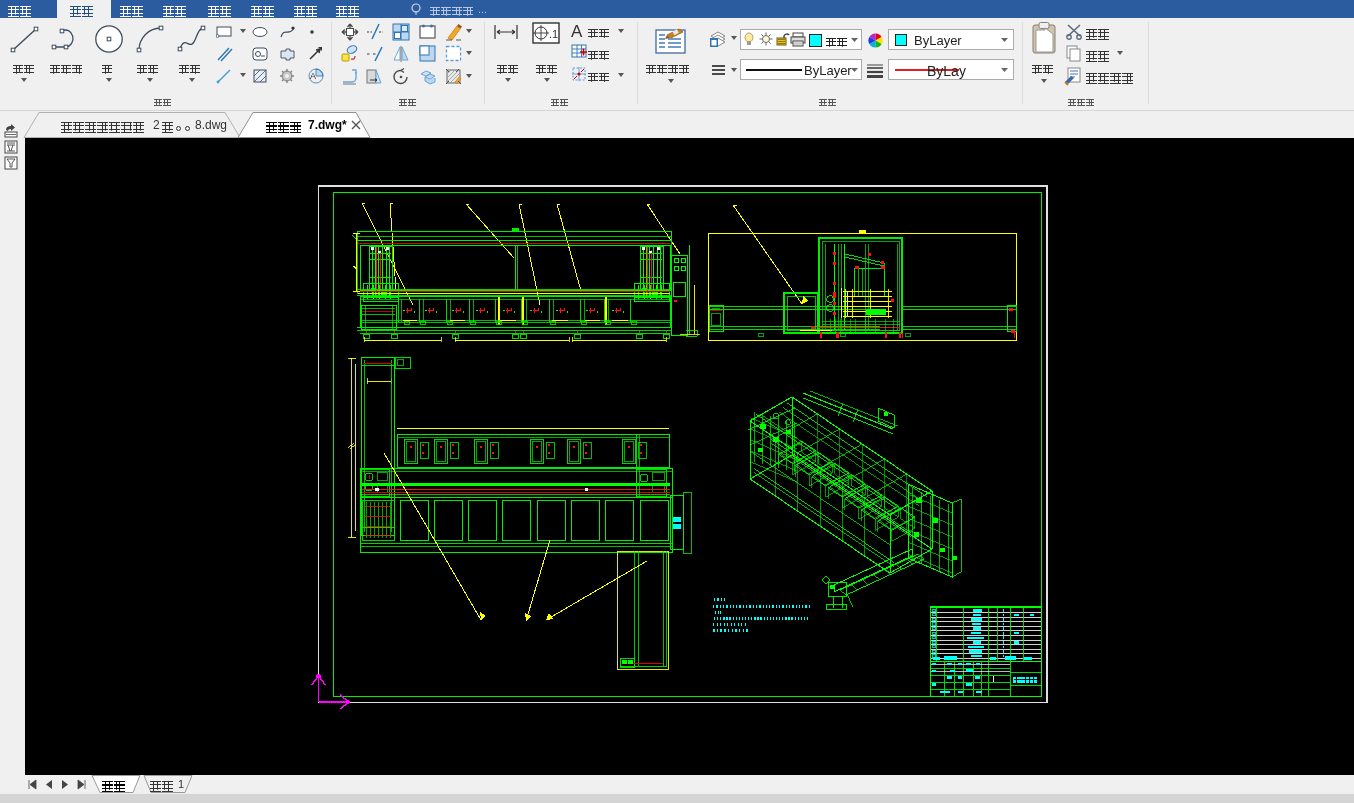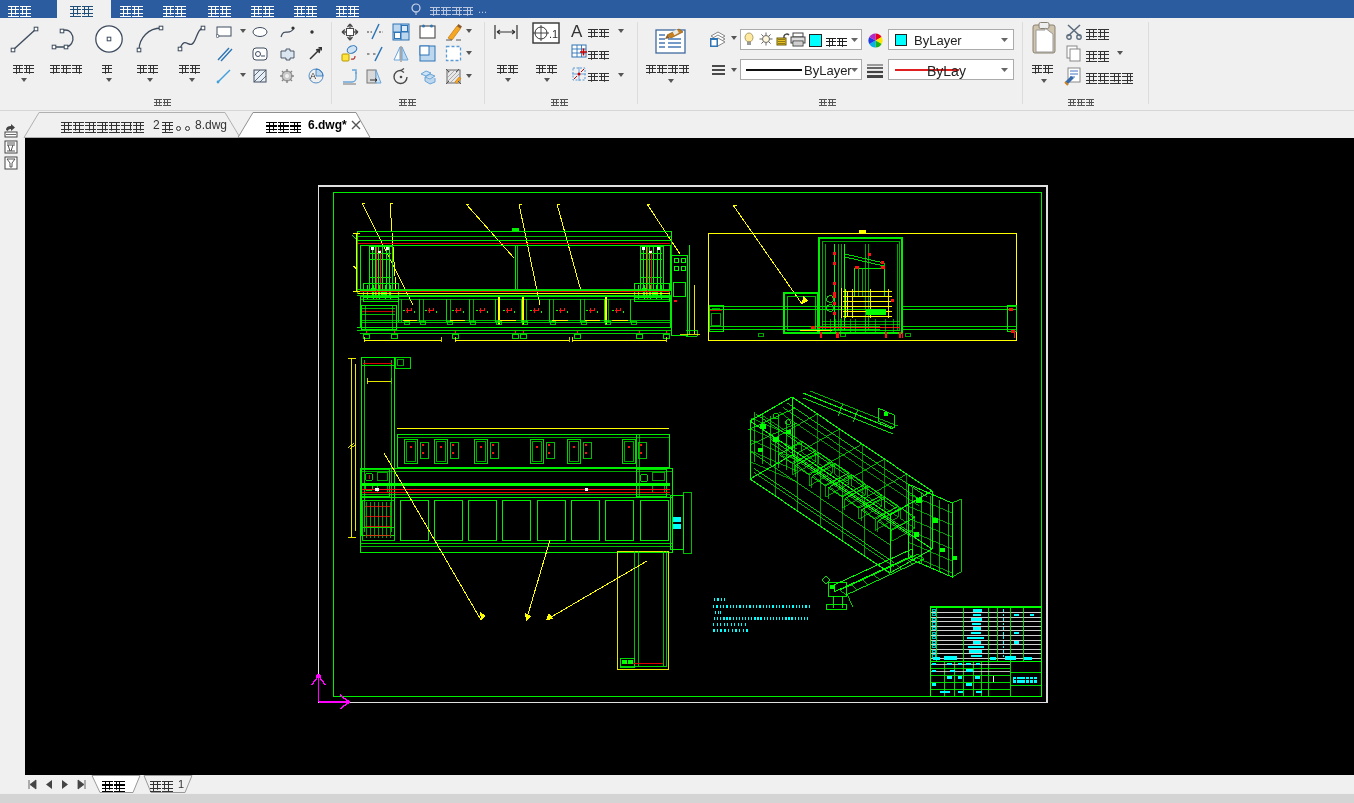--- a/index.html
+++ b/index.html
@@ -380,21 +380,21 @@
 <path d="M24,25.5 L39,0.5 H225 L240,25.5 Z" fill="#f0f0f0" stroke="#b0b0b0" stroke-width="1"></path>
 <path d="M238,25.5 L253,0.5 H356 L370,25.5 Z" fill="#ffffff" stroke="#909090" stroke-width="1"></path>
 </svg>
 <span class="abs" style="left:61px;top:7px"><i class="zh" style="width:11px;height:11px;margin-right:1px;background-image:linear-gradient(#333,#333),linear-gradient(#333,#333),repeating-linear-gradient(180deg,#333 0 1.0px,transparent 1.0px 3.4px);background-size:1.0px 88%,1.0px 70%,100% 100%;background-position:30% 60%,70% 30%,0 0;background-repeat:no-repeat,no-repeat,repeat;"></i><i class="zh" style="width:11px;height:11px;margin-right:1px;background-image:linear-gradient(#333,#333),linear-gradient(#333,#333),repeating-linear-gradient(180deg,#333 0 1.0px,transparent 1.0px 3.4px);background-size:1.0px 88%,1.0px 70%,100% 100%;background-position:55% 60%,20% 30%,0 0;background-repeat:no-repeat,no-repeat,repeat;"></i><i class="zh" style="width:11px;height:11px;margin-right:1px;background-image:linear-gradient(#333,#333),linear-gradient(#333,#333),repeating-linear-gradient(180deg,#333 0 1.0px,transparent 1.0px 3.4px);background-size:1.0px 88%,1.0px 70%,100% 100%;background-position:75% 60%,40% 30%,0 0;background-repeat:no-repeat,no-repeat,repeat;"></i><i class="zh" style="width:11px;height:11px;margin-right:1px;background-image:linear-gradient(#333,#333),linear-gradient(#333,#333),repeating-linear-gradient(180deg,#333 0 1.0px,transparent 1.0px 3.4px);background-size:1.0px 88%,1.0px 70%,100% 100%;background-position:45% 60%,80% 30%,0 0;background-repeat:no-repeat,no-repeat,repeat;"></i><i class="zh" style="width:11px;height:11px;margin-right:1px;background-image:linear-gradient(#333,#333),linear-gradient(#333,#333),repeating-linear-gradient(180deg,#333 0 1.0px,transparent 1.0px 3.4px);background-size:1.0px 88%,1.0px 70%,100% 100%;background-position:65% 60%,15% 30%,0 0;background-repeat:no-repeat,no-repeat,repeat;"></i><i class="zh" style="width:11px;height:11px;margin-right:1px;background-image:linear-gradient(#333,#333),linear-gradient(#333,#333),repeating-linear-gradient(180deg,#333 0 1.0px,transparent 1.0px 3.4px);background-size:1.0px 88%,1.0px 70%,100% 100%;background-position:25% 60%,85% 30%,0 0;background-repeat:no-repeat,no-repeat,repeat;"></i><i class="zh" style="width:11px;height:11px;margin-right:1px;background-image:linear-gradient(#333,#333),linear-gradient(#333,#333),repeating-linear-gradient(180deg,#333 0 1.0px,transparent 1.0px 3.4px);background-size:1.0px 88%,1.0px 70%,100% 100%;background-position:30% 60%,70% 30%,0 0;background-repeat:no-repeat,no-repeat,repeat;"></i></span>
     <span class="lat" style="left:153px;top:6px;color:#333">2</span>
     <span class="abs" style="left:162px;top:7px"><i class="zh" style="width:11px;height:11px;margin-right:1px;background-image:linear-gradient(#333,#333),linear-gradient(#333,#333),repeating-linear-gradient(180deg,#333 0 1.0px,transparent 1.0px 3.4px);background-size:1.0px 88%,1.0px 70%,100% 100%;background-position:30% 60%,70% 30%,0 0;background-repeat:no-repeat,no-repeat,repeat;"></i></span>
     <i class="abs" style="left:176px;top:14px;width:5px;height:5px;border:1px solid #333;border-radius:50%"></i>
     <i class="abs" style="left:185px;top:14px;width:5px;height:5px;border:1px solid #333;border-radius:50%"></i>
     <span class="lat" style="left:195px;top:6px;color:#333">8.dwg</span>
 <span class="abs" style="left:266px;top:7px"><i class="zh" style="width:11px;height:11px;margin-right:1px;background-image:linear-gradient(#000,#000),linear-gradient(#000,#000),repeating-linear-gradient(180deg,#000 0 1.4px,transparent 1.4px 3.4px);background-size:1.4px 88%,1.4px 70%,100% 100%;background-position:30% 60%,70% 30%,0 0;background-repeat:no-repeat,no-repeat,repeat;"></i><i class="zh" style="width:11px;height:11px;margin-right:1px;background-image:linear-gradient(#000,#000),linear-gradient(#000,#000),repeating-linear-gradient(180deg,#000 0 1.4px,transparent 1.4px 3.4px);background-size:1.4px 88%,1.4px 70%,100% 100%;background-position:55% 60%,20% 30%,0 0;background-repeat:no-repeat,no-repeat,repeat;"></i><i class="zh" style="width:11px;height:11px;margin-right:1px;background-image:linear-gradient(#000,#000),linear-gradient(#000,#000),repeating-linear-gradient(180deg,#000 0 1.4px,transparent 1.4px 3.4px);background-size:1.4px 88%,1.4px 70%,100% 100%;background-position:75% 60%,40% 30%,0 0;background-repeat:no-repeat,no-repeat,repeat;"></i></span>
-    <span class="lat" style="left:308px;top:6px;color:#000;font-weight:bold">6.dwg*</span>
+    <span class="lat" style="left:308px;top:6px;color:#000;font-weight:bold">7.dwg*</span>
 <svg class="abs" style="left:351px;top:8px" width="11" height="11">
       <path d="M1,1 L9,9 M9,1 L1,9" stroke="#555" stroke-width="1.4"></path>
     </svg>
 </div>
 <div id="sidebar">
 <svg class="abs" style="left:4px;top:-14px" width="15" height="15">
       <path d="M2,6 q0,-4 5,-4 l0,-2 4,3.5 -4,3.5 0,-2 q-3,0 -3,2 z" fill="#444"></path>
       <rect x="1" y="8" width="12" height="5" fill="#fff" stroke="#444"></rect>
       <path d="M2,10.5 h10" stroke="#444" stroke-width="0.8"></path>
     </svg>

